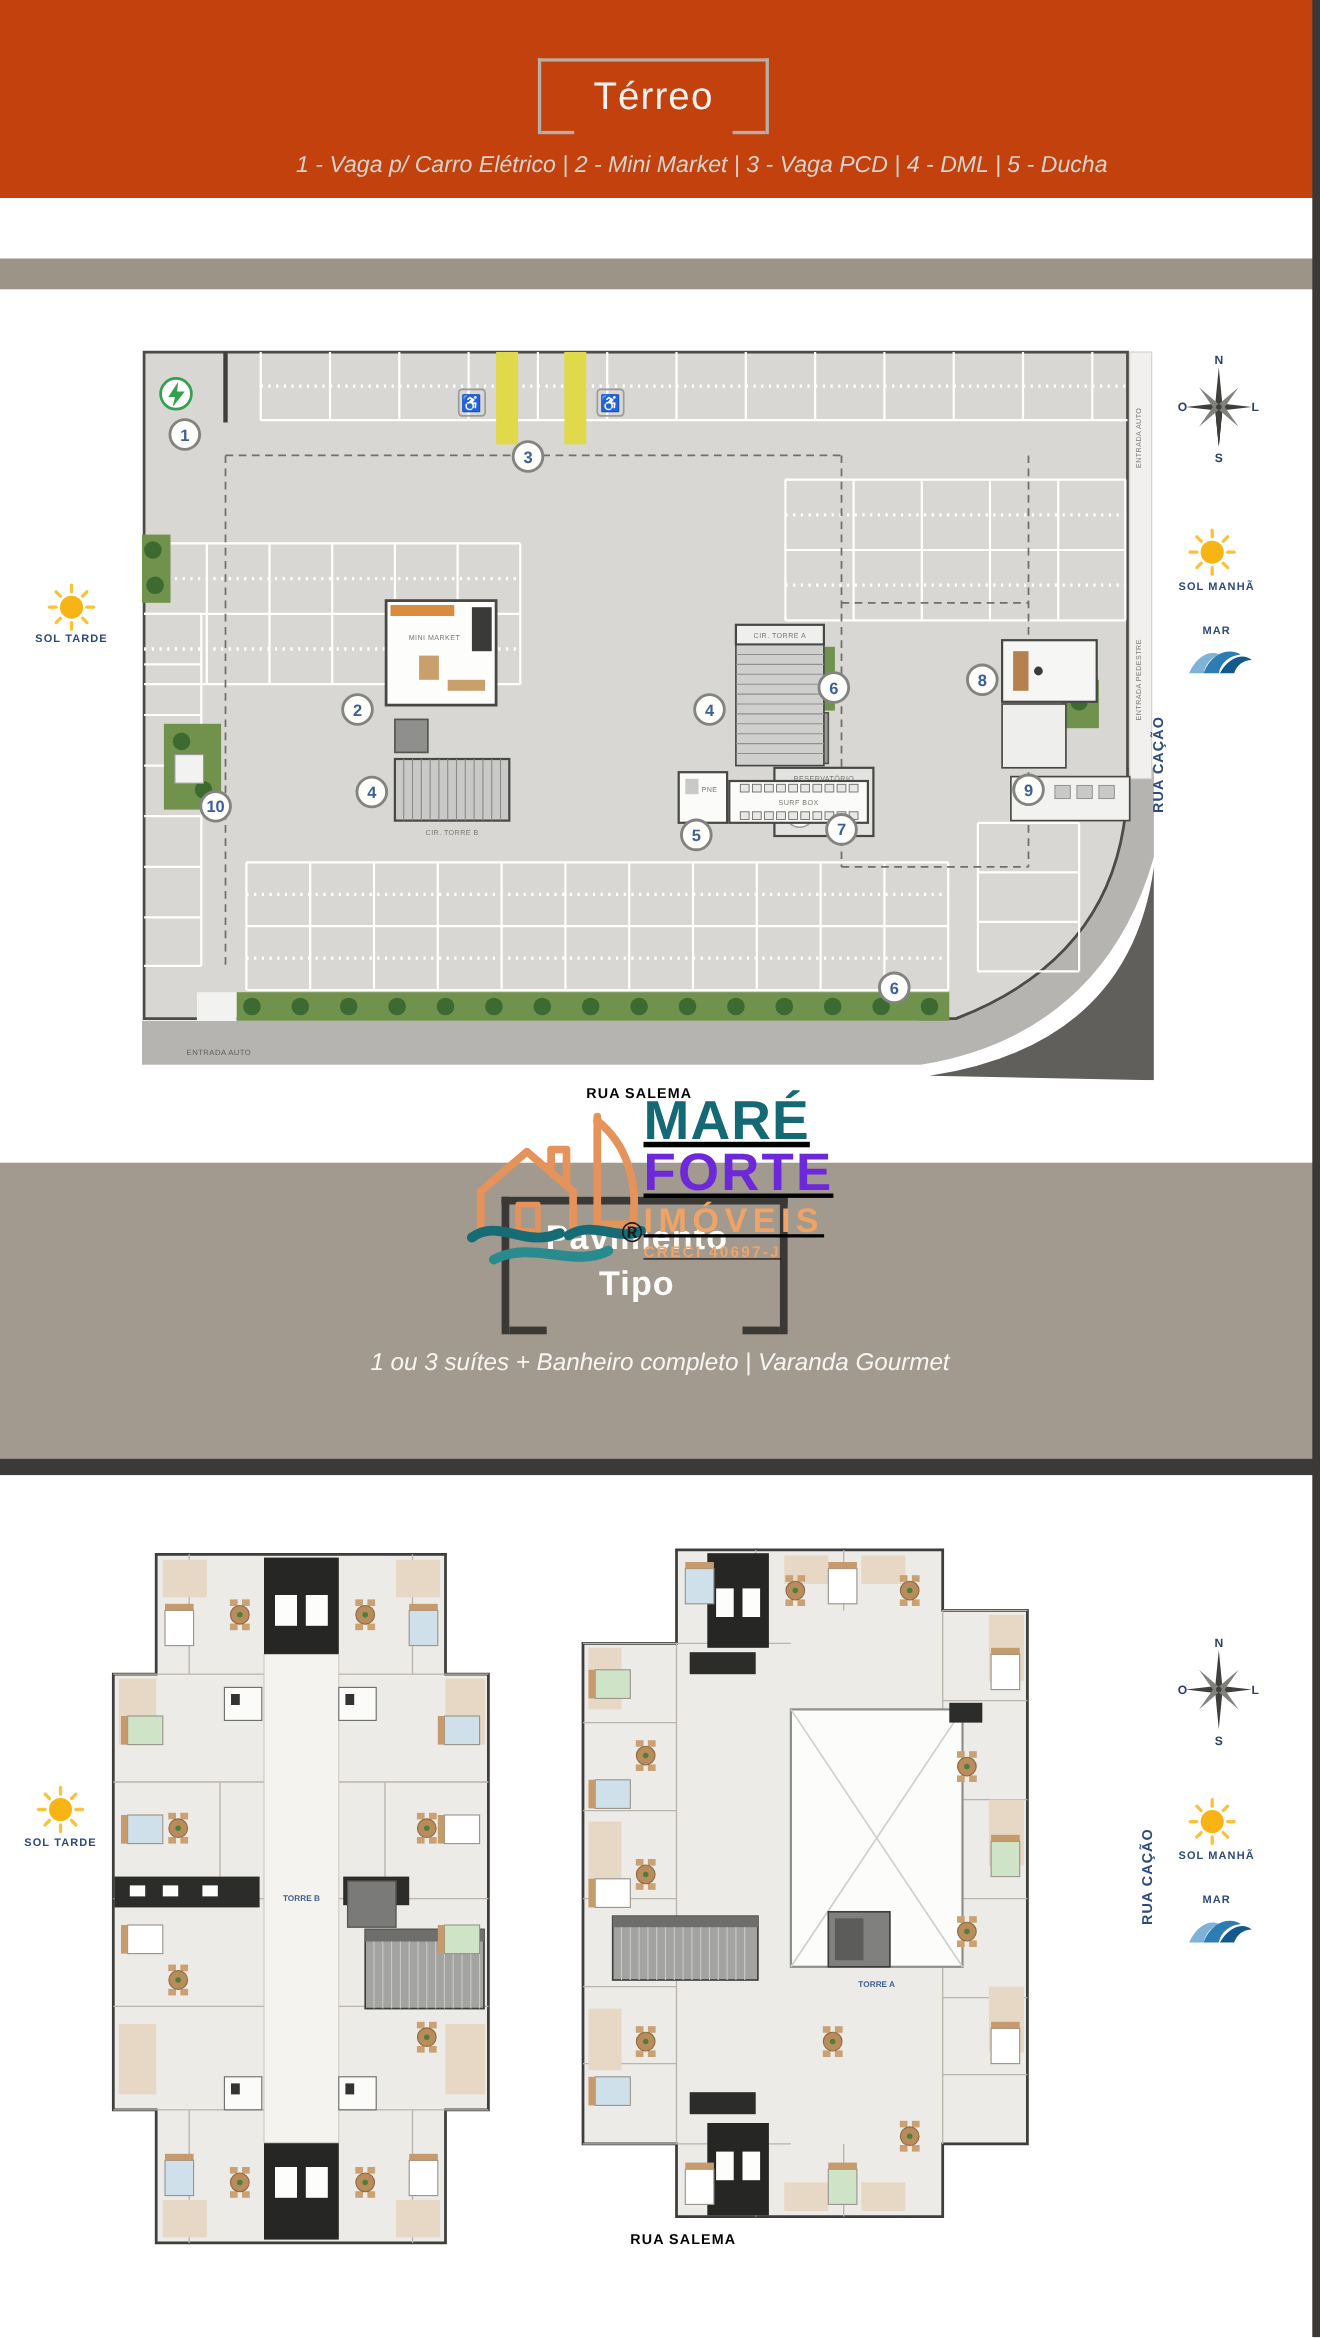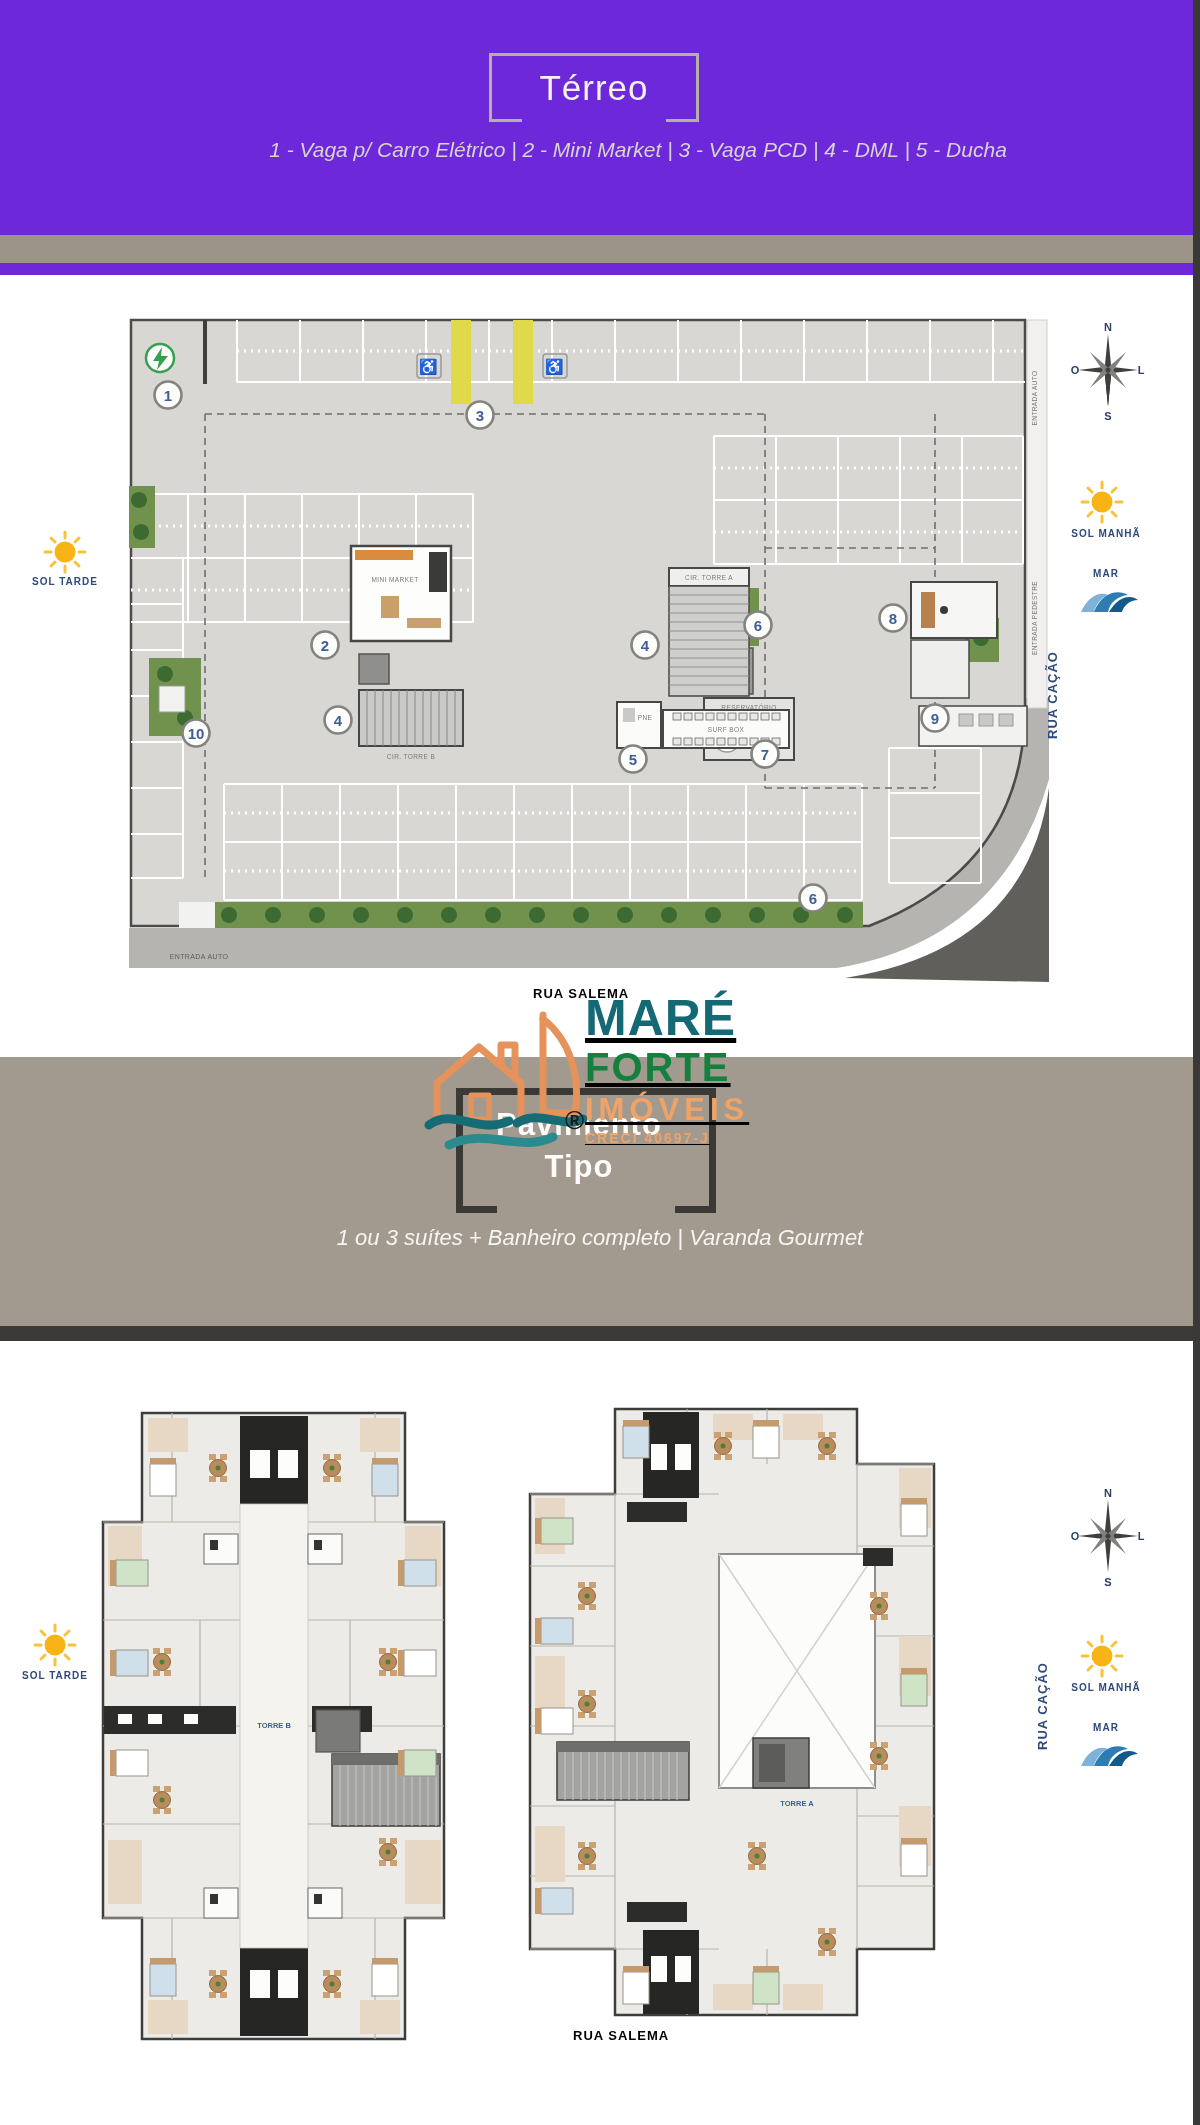--- a/index.html
+++ b/index.html
@@ -1,19 +1,19 @@
 <!DOCTYPE html>
 <html><head>
 <meta charset="utf-8">
 <style>
   html,body{margin:0;padding:0;background:#fff;}
   .page{position:relative;width:1200px;height:2125px;background:#fff;overflow:hidden;
         font-family:"Liberation Sans",sans-serif;}
   
-  .band-dark{position:absolute;left:0;top:0;width:1200px;height:275px;background:#6d28d9;}
+  .band-dark{position:absolute;left:0;top:0;width:1200px;height:180px;background:#c2410c;}
   .band-tan-thin{position:absolute;left:0;top:235px;width:1200px;height:28px;background:#9d9488;}
   .band-tan-thick{position:absolute;left:0;top:1057px;width:1200px;height:269px;background:#a29a8e;}
   .divider-dark{position:absolute;left:0;top:1326px;width:1200px;height:15px;background:#3b3a38;}
   .edge-right{position:absolute;right:0;top:0;width:7px;height:2125px;background:#3a3938;z-index:60;}
   
   .terreo-frame{position:absolute;left:489px;top:53px;width:204px;height:66px;
     border:3px solid #b7afa5;border-bottom:none;}
   .terreo-frame::before,.terreo-frame::after{content:"";position:absolute;bottom:0;width:30px;height:3px;background:#b7afa5;}
   .terreo-frame::before{left:0;}
   .terreo-frame::after{right:0;}
@@ -35,21 +35,21 @@
   .marker-label{position:absolute;width:110px;text-align:center;color:#2e4a7c;
     font-size:10px;font-weight:bold;letter-spacing:1px;}
   .vlabel{position:absolute;width:120px;height:16px;text-align:center;color:#2e4a7c;
     font-size:13px;font-weight:bold;letter-spacing:1px;transform:rotate(-90deg);}
   .street-label{position:absolute;color:#000000;font-size:13px;font-weight:bold;letter-spacing:1px;}
   
   .logo{position:absolute;left:423px;top:993px;width:360px;height:175px;z-index:50;}
   .logo-graphic{position:absolute;left:0;top:10px;}
   .logo-text{position:absolute;left:162px;top:0;width:200px;text-decoration:underline;}
   .logo-mare{color:#156974;font-size:50px;font-weight:bold;line-height:50px;letter-spacing:1px;}
-  .logo-forte{color:#15803d;font-size:40px;font-weight:bold;line-height:48px;letter-spacing:2px;}
+  .logo-forte{color:#6d28d9;font-size:48px;font-weight:bold;line-height:48px;letter-spacing:2px;}
   .logo-imoveis{color:#efa366;font-size:31px;font-weight:bold;line-height:38px;letter-spacing:5px;}
   .logo-creci{color:#efa366;font-size:14px;font-weight:bold;line-height:18px;letter-spacing:2px;}
   .logo-reg{position:absolute;left:142px;top:112px;color:#1b1b1b;font-size:26px;font-weight:bold;}
   
   text{font-family:"Liberation Sans",sans-serif;}
   .circ-num{fill:#3d5e96;font-size:15px;font-weight:bold;text-anchor:middle;}
   .plan-lbl{fill:#7c7a74;font-size:6.5px;text-anchor:middle;letter-spacing:.4px;}
   .plan-lbl-dk{fill:#5f5d58;font-size:7px;text-anchor:middle;letter-spacing:.4px;}
   .torre-lbl{fill:#3d5e96;font-size:7.5px;font-weight:bold;text-anchor:middle;}
   .compass-letter{fill:#2c3f66;font-size:11px;font-weight:bold;text-anchor:middle;}

